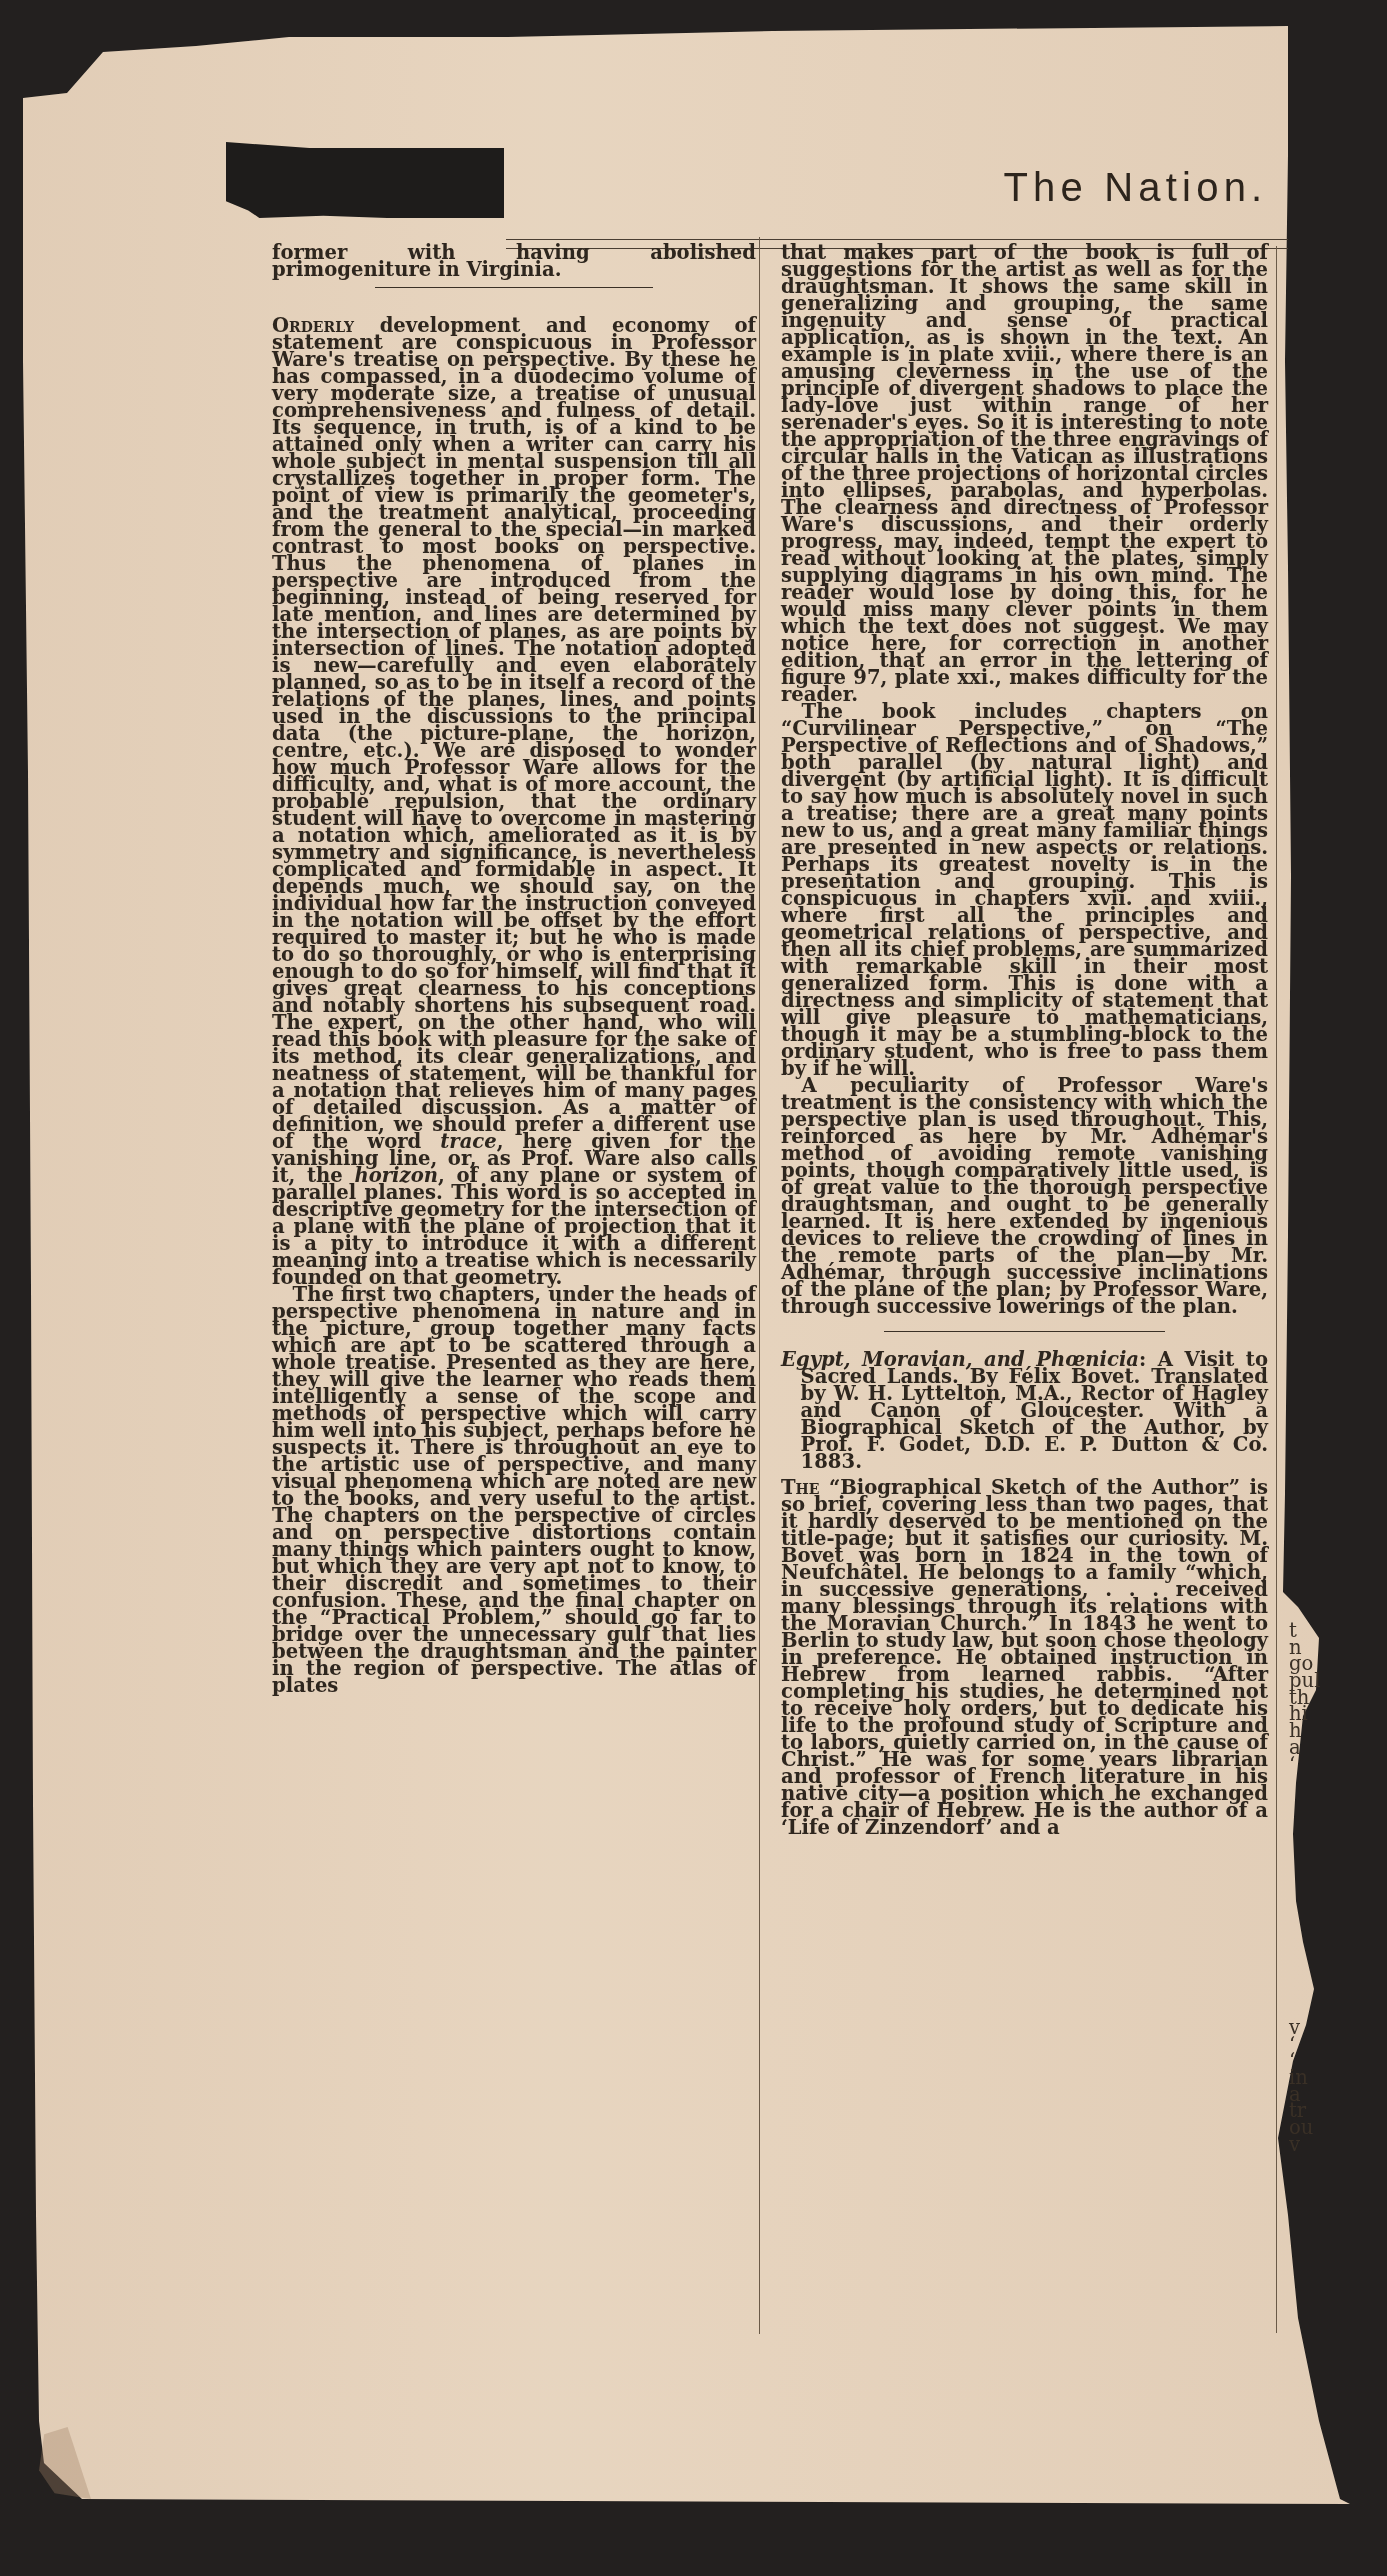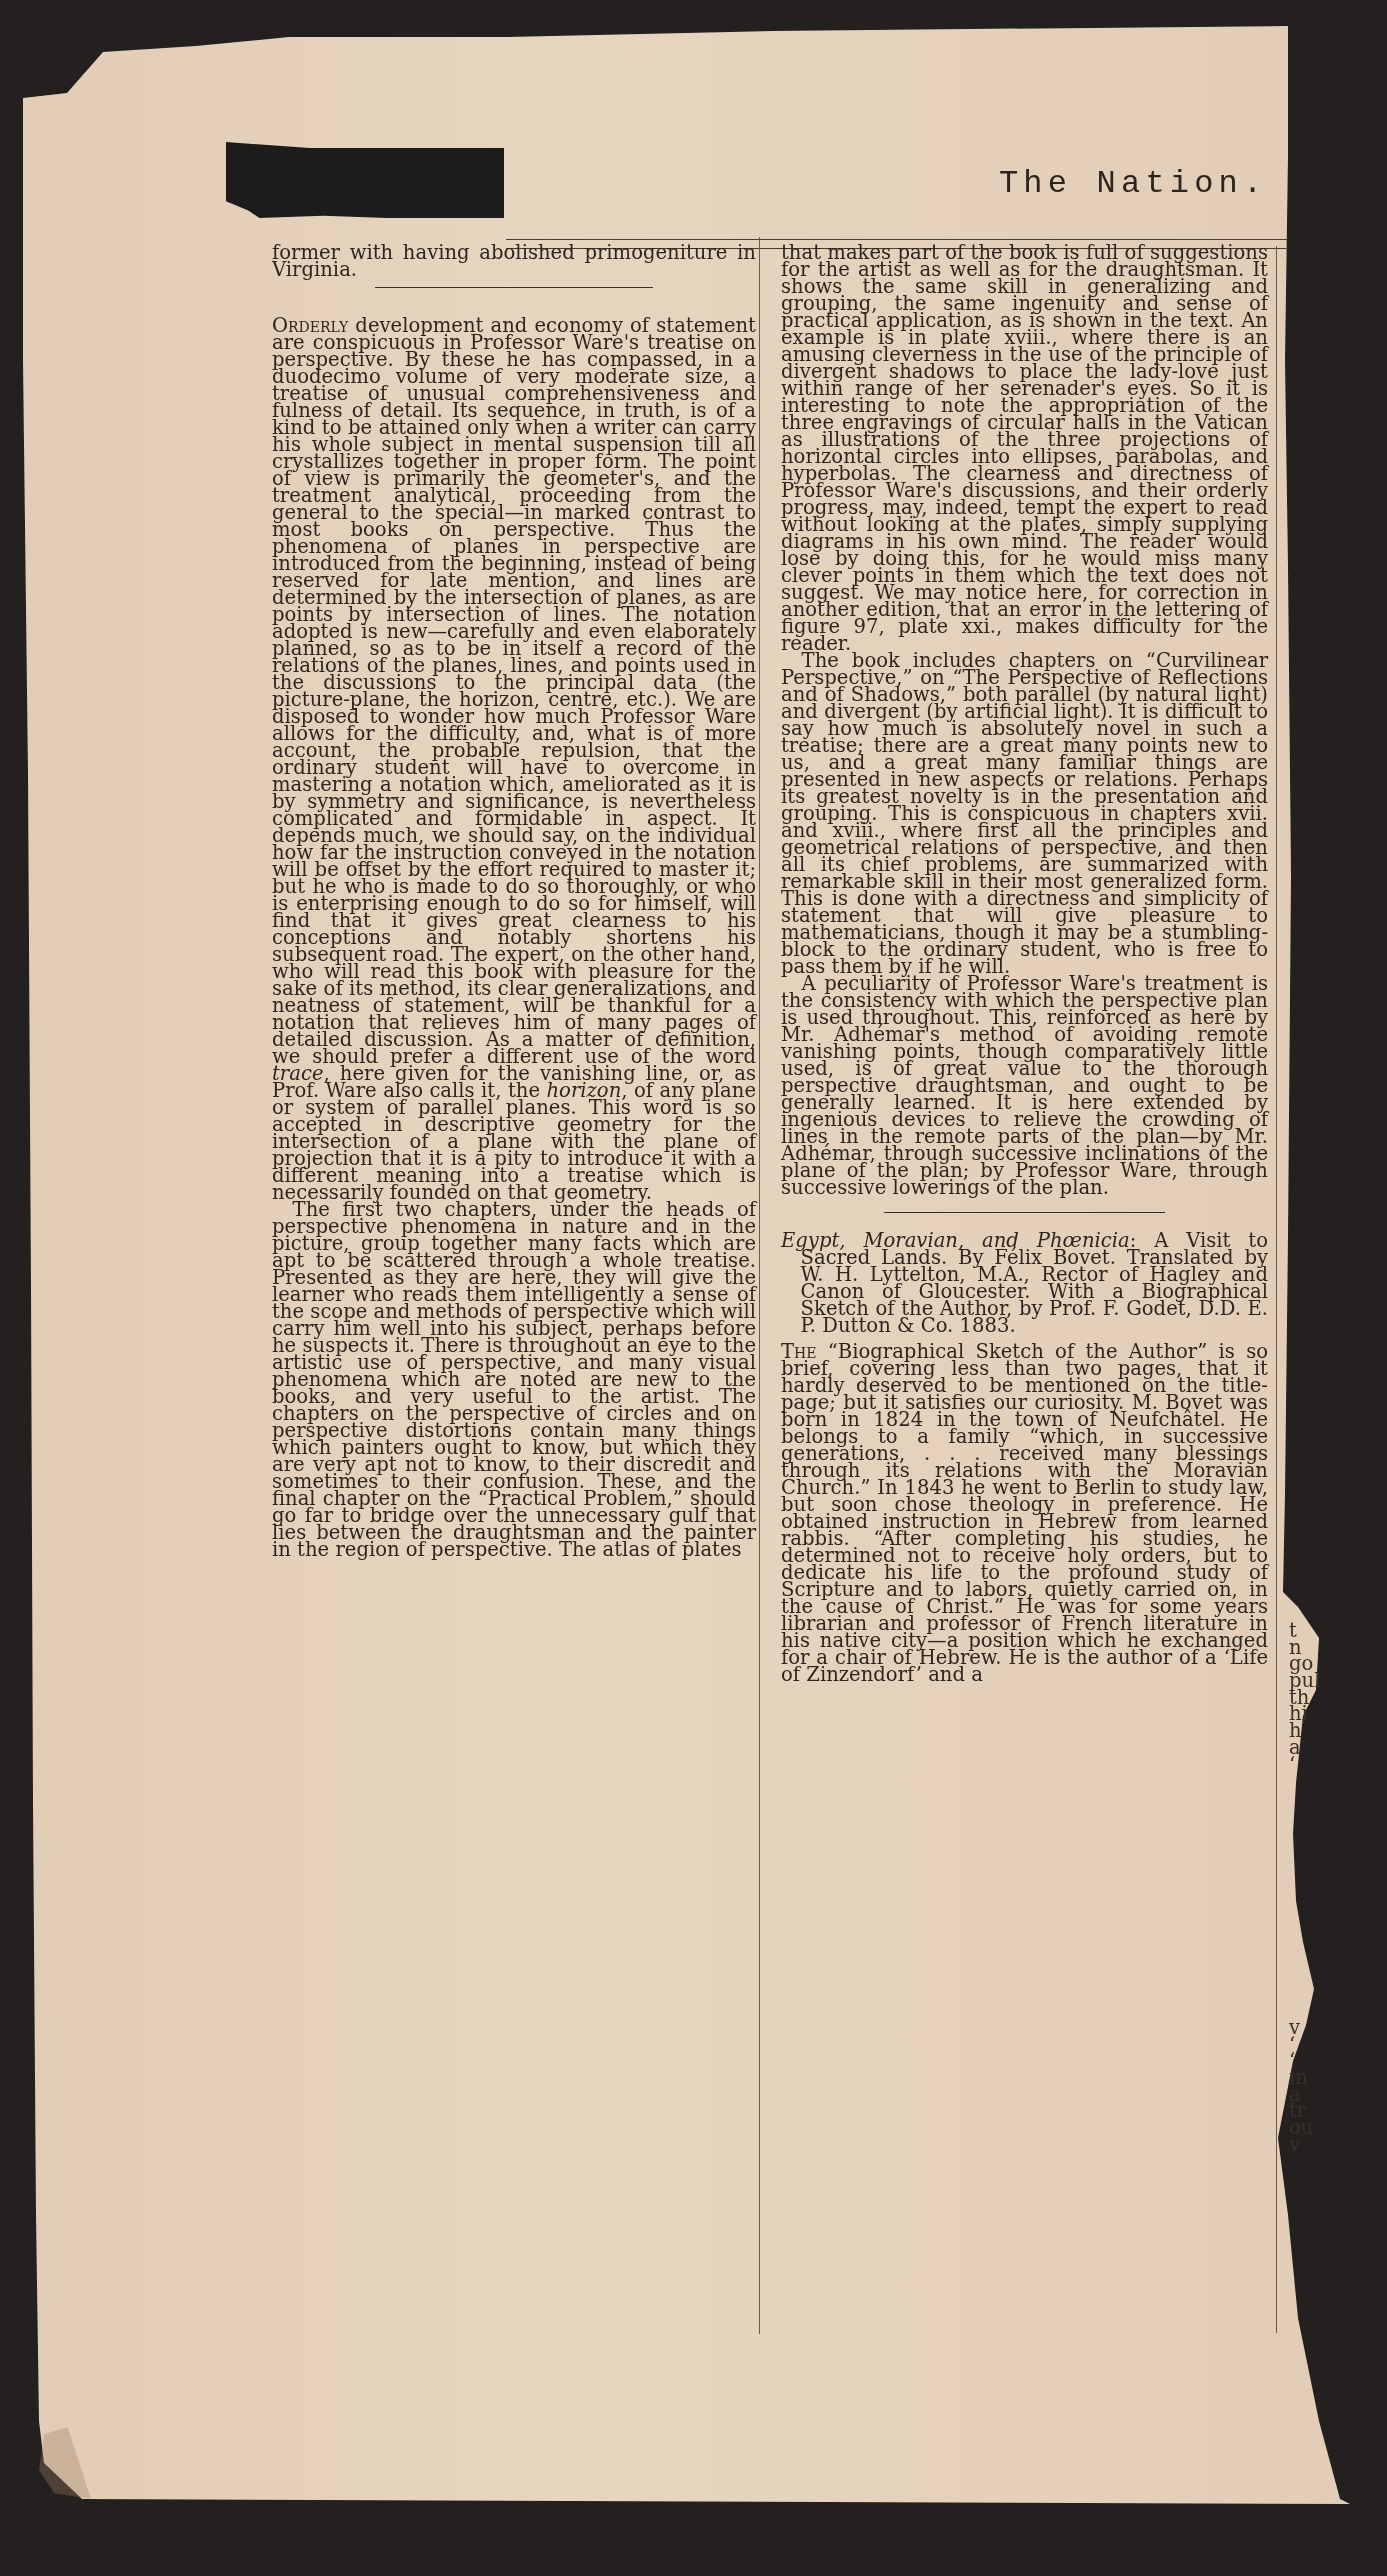--- a/index.html
+++ b/index.html
@@ -31,41 +31,42 @@
   .black-patch {
     position: absolute; left: 226px; top: 142px; width: 278px; height: 76px;
     background: #1e1c1b;
     clip-path: polygon(0 0, 30% 8%, 100% 8%, 100% 100%, 58% 100%, 35% 97%, 12% 100%, 8% 90%, 0 78%);
   }
   .masthead {
     position: absolute; left: 505px; top: 155px; width: 783px; height: 62px;
   }
   .masthead-title {
     position: absolute; right: 20.6px; top: 10.3px;
-    font-family: Liberation Mono, monospace; font-size: 32px; letter-spacing: 5.2px;
+    font-family: Liberation Sans, sans-serif; font-size: 40px; letter-spacing: 5.2px;
     color: #2d251d;
   }
   .rule-double {
     position: absolute; left: 506px; top: 239px; width: 782px; height: 8.2px;
     border-top: 1.5px solid #4a3e32; border-bottom: 1.5px solid #4a3e32;
   }
   .col-divider {
     position: absolute; left: 759px; top: 237px; width: 1px; height: 2097px;
     background: #6a5a48;
   }
   .col-divider-right {
     position: absolute; left: 1276px; top: 246px; width: 1px; height: 2087px;
     background: #6a5a48;
   }
   .column {
     position: absolute; top: 240px;
     font-size: 19.6px; line-height: 17px;
     color: #2e261e;
     text-align: justify;
     hyphens: manual;
+    font-weight: bold;
   }
   .col-left { left: 272px; width: 484px; }
   .col-right { left: 781px; width: 487px; }
   .column p { margin: 0; text-indent: 0; }
   .column p.indent { text-indent: 20.6px; }
   .column .hanging { padding-left: 19.6px; text-indent: -19.6px; margin-top: 7.2px; }
   .column .sc { font-variant: small-caps; }
   .column em { font-style: italic; }
   .sep {
     height: 1px; background: #3a3026; margin: 9.3px auto 19.6px auto; width: 278px;

